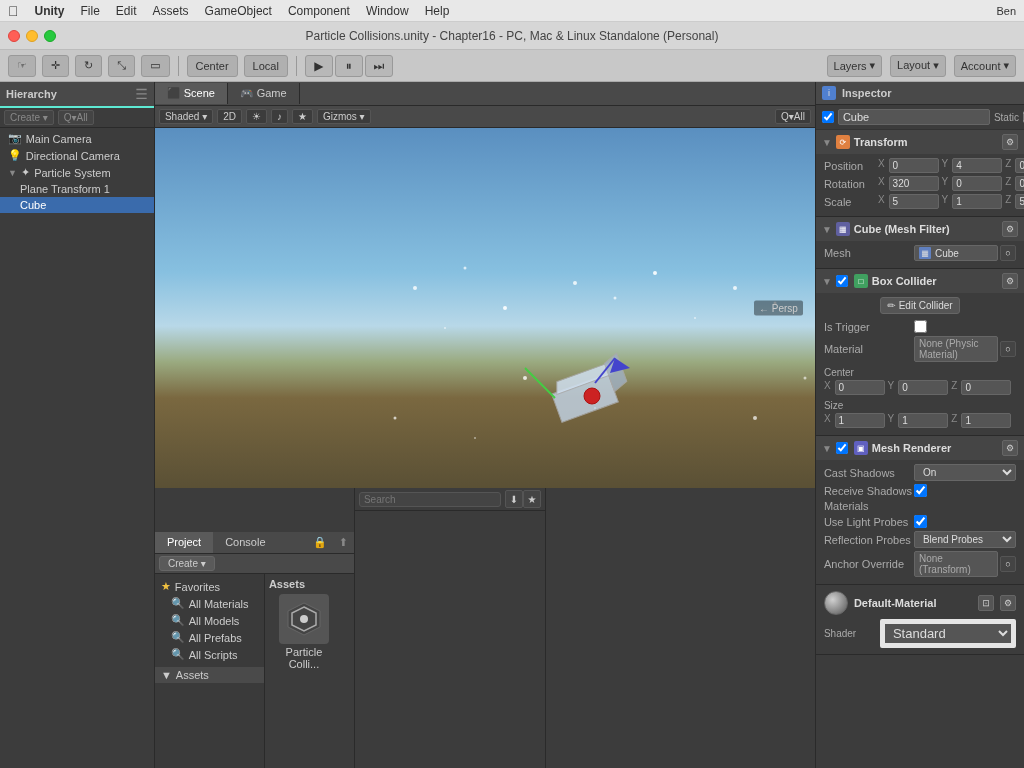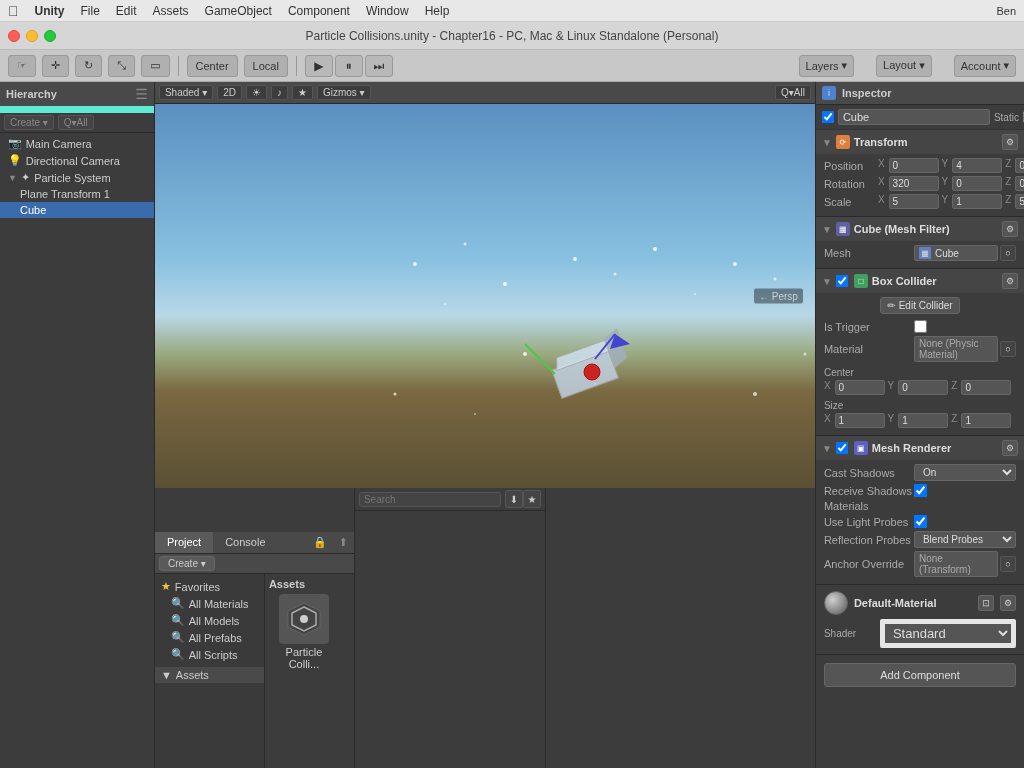--- a/index.html
+++ b/index.html
@@ -19,29 +19,29 @@
     .tl-yellow { background: #ffbd2e; border: 1px solid #dea123; }
     .tl-green { background: #27c93f; border: 1px solid #1aab29; }
     .titlebar .title { font-size: 12px; color: #444; }
 
     
     .toolbar { height: 32px; background: #c8c8c8; display: flex; align-items: center; padding: 0 8px; gap: 6px; border-bottom: 1px solid #aaa; }
     .toolbar-btn { background: #b0b0b0; border: 1px solid #999; border-radius: 3px; padding: 2px 8px; font-size: 11px; color: #333; cursor: pointer; height: 22px; display: flex; align-items: center; gap: 3px; }
     .toolbar-separator { width: 1px; height: 20px; background: #999; margin: 0 2px; }
     .play-controls { display: flex; gap: 2px; }
     .play-btn { background: #b8b8b8; border: 1px solid #999; border-radius: 3px; width: 28px; height: 22px; display: flex; align-items: center; justify-content: center; cursor: pointer; font-size: 12px; color: #333; }
-    .toolbar-right { margin-left: auto; display: flex; gap: 22px; }
+    .toolbar-right { margin-left: auto; display: flex; gap: 8px; }
     .toolbar-dropdown { background: #b0b0b0; border: 1px solid #999; border-radius: 3px; padding: 2px 6px; font-size: 11px; color: #333; cursor: pointer; height: 22px; display: flex; align-items: center; gap: 3px; }
 
     
     .main-layout { display: flex; height: calc(768px - 22px - 28px - 32px); }
 
     
     .hierarchy-panel { width: 200px; background: #3c3c3c; border-right: 1px solid #2a2a2a; display: flex; flex-direction: column; }
-    .panel-header { background: #494949; padding: 4px 6px; display: flex; align-items: center; justify-content: space-between; border-bottom: 7px solid #5eead4; }
+    .panel-header { background: #494949; padding: 4px 6px; display: flex; align-items: center; justify-content: space-between; border-bottom: 2px solid #5eead4; }
     .panel-title { font-size: 11px; font-weight: 600; color: #ccc; }
     .hierarchy-content { flex: 1; padding: 2px 0; overflow-y: auto; }
     .hierarchy-item { padding: 2px 8px; cursor: pointer; font-size: 11px; color: #ccc; display: flex; align-items: center; gap: 4px; }
     .hierarchy-item.selected { background: #3a6bac; color: #fff; }
     .hierarchy-item.child { padding-left: 20px; }
     .collapse-arrow { font-size: 9px; color: #888; }
 
     
     .center-panel { flex: 1; display: flex; flex-direction: column; }
 
@@ -215,20 +215,24 @@
         <span>Plane Transform 1</span>
       </div>
       <div class="hierarchy-item child selected">
         <span>Cube</span>
       </div>
     </div>
   </div>
 
   <div class="center-panel">
 
+    <div class="viewport-tabs">
+      <div class="viewport-tab active">⬛ Scene</div>
+      <div class="viewport-tab">🎮 Game</div>
+    </div>
 
     <div class="scene-toolbar">
       <div class="scene-dropdown">Shaded ▾</div>
       <div class="scene-btn">2D</div>
       <div class="scene-btn">☀</div>
       <div class="scene-btn">♪</div>
       <div class="scene-btn">★</div>
       <div class="scene-dropdown">Gizmos ▾</div>
       <div class="scene-btn" style="margin-left:auto;">Q▾All</div>
     </div>
@@ -541,17 +545,16 @@
         <div class="component-btn">⚙</div>
       </div>
       <div class="shader-row">
         <span class="shader-label">Shader</span>
         <select class="shader-dropdown">
           <option>Standard</option>
         </select>
       </div>
     </div>
 
-    <button class="add-component-btn">Add Component</button>
 
   </div>
 
 </div>
 
 </body></html>

